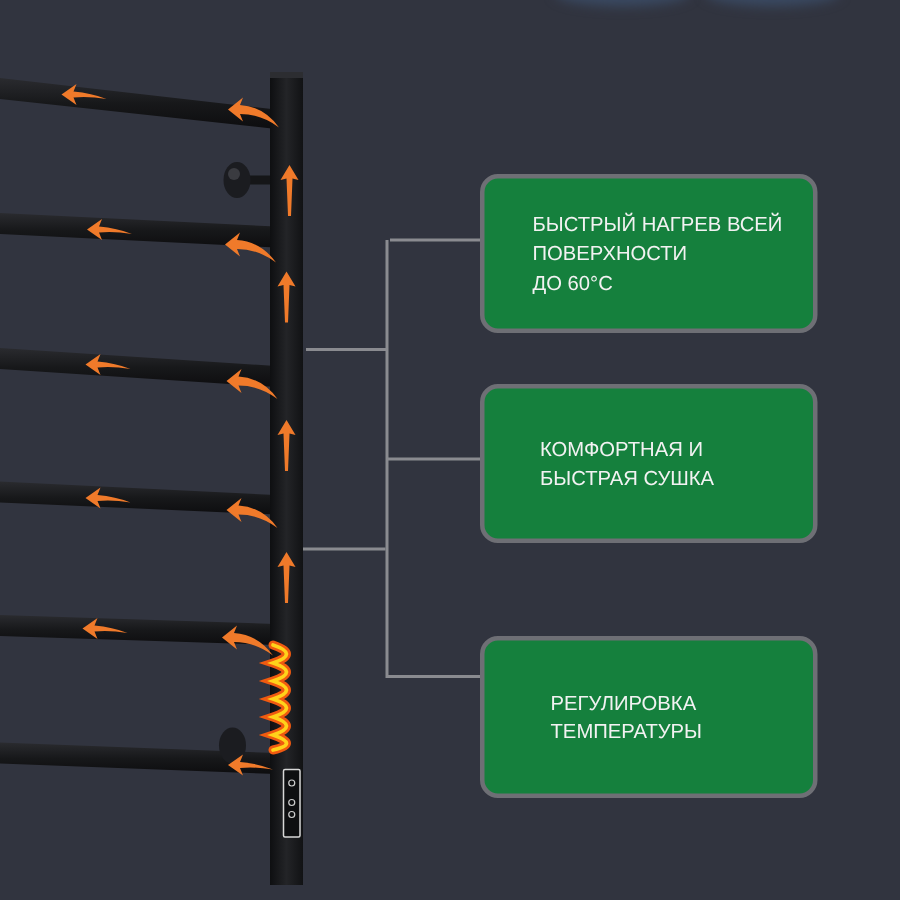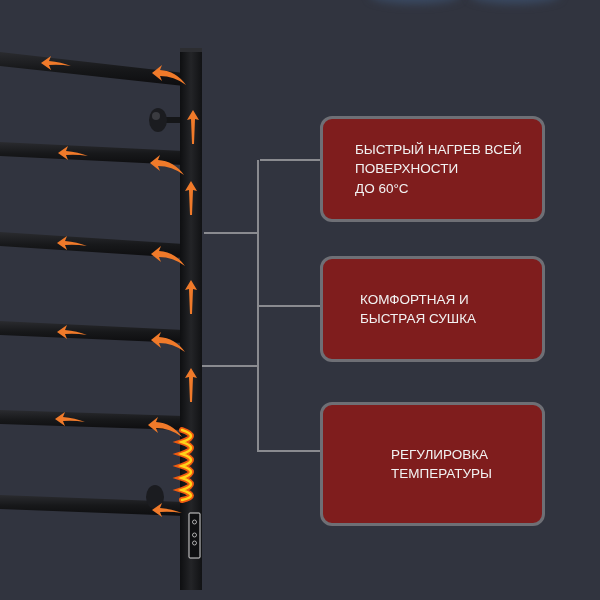--- a/index.html
+++ b/index.html
@@ -1,22 +1,22 @@
 <!DOCTYPE html>
 <html><head>
 <meta charset="utf-8">
 <style>
   html,body{margin:0;padding:0;}
   body{width:600px;height:600px;background:#31343f;position:relative;overflow:hidden;font-family:"Liberation Sans",sans-serif;}
   .scene{position:absolute;left:0;top:0;width:600px;height:600px;}
-  .feature-box{position:absolute;left:320px;width:225px;border:3px solid #6e6f75;border-radius:12px;box-sizing:border-box;background:#7f1d1d;color:#f2f2f2;font-size:13.5px;line-height:19.5px;display:flex;align-items:center;}
+  .feature-box{position:absolute;left:320px;width:225px;border:3px solid #6e6f75;border-radius:12px;box-sizing:border-box;background:#15803d;color:#f2f2f2;font-size:13.5px;line-height:19.5px;display:flex;align-items:center;}
   .feature-box .txt{white-space:pre-line;}
   .box1{top:116px;height:106px;padding-left:32px;}
   .box2{top:256px;height:106px;padding-left:37px;}
-  .box3{top:402px;height:124px;padding-left:68px;}
+  .box3{top:424px;height:108px;padding-left:44px;}
   .glow{position:absolute;top:-14px;height:18px;border-radius:50%;background:#3a4a63;filter:blur(4px);}
 </style>
 </head>
 <body>
 
 <div class="glow" style="left:370px;width:90px;"></div>
 <div class="glow" style="left:470px;width:90px;"></div>
 
 <svg class="scene" viewBox="0 0 600 600" xmlns="http://www.w3.org/2000/svg">
   <defs>

